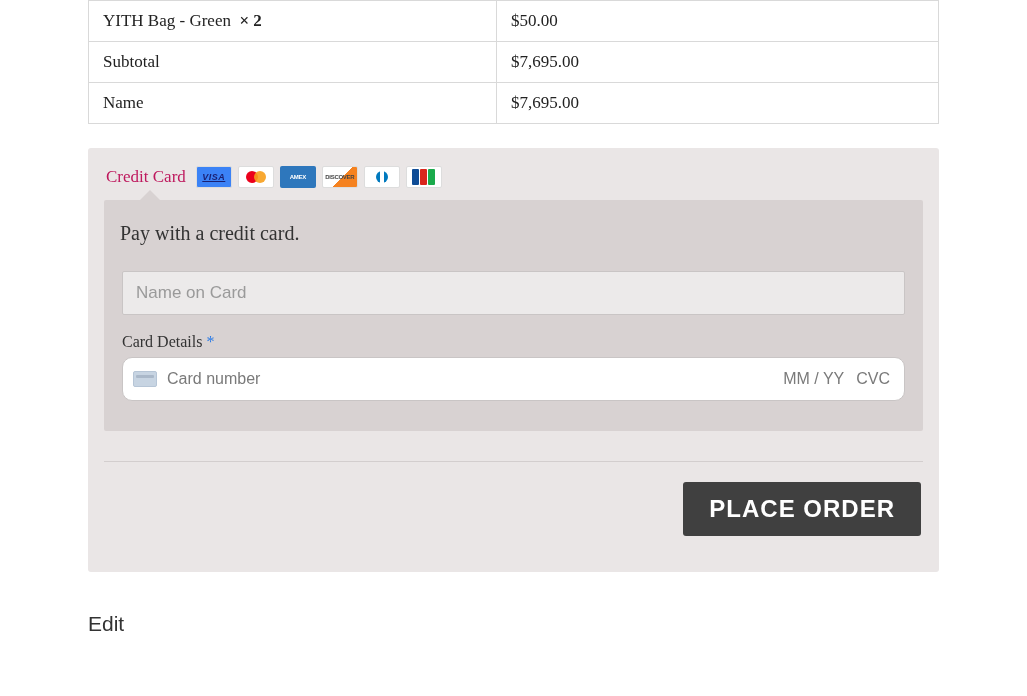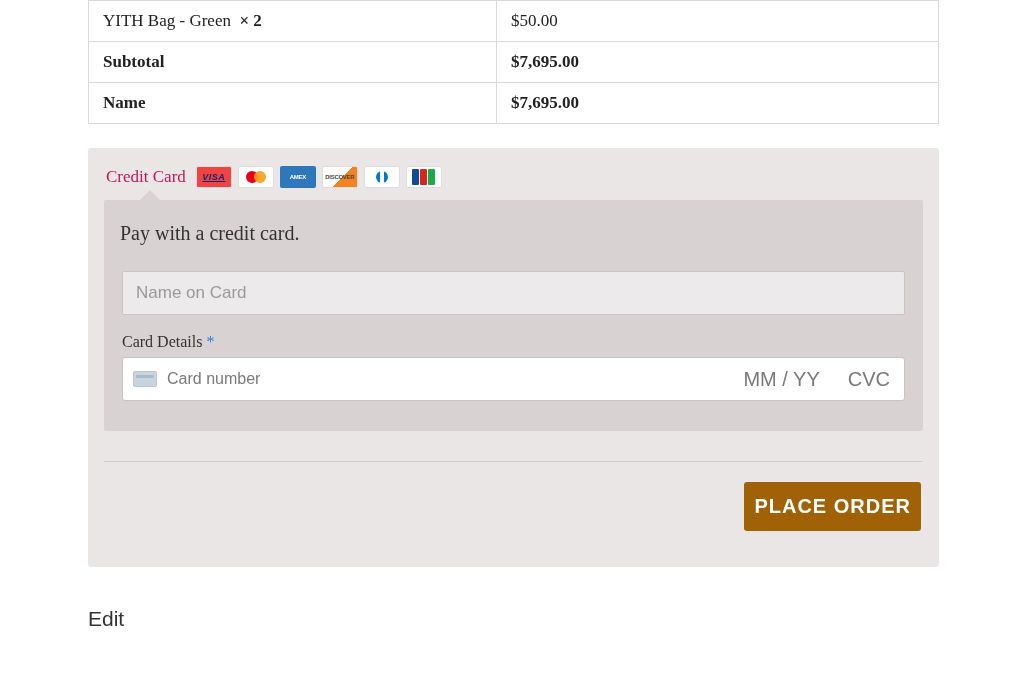--- a/index.html
+++ b/index.html
@@ -23,21 +23,21 @@
     background: #fff;
   }
   table.order-table td {
     border: 1px solid #d9d9d9;
     padding: 10px 14px;
     font-size: 17px;
     vertical-align: middle;
   }
   .product-cell { width: 48%; }
   .price-cell { width: 52%; }
-  .bold { font-weight: bold; margin-left: 17px; }
+  .bold { font-weight: normal; margin-left: 17px; }
   .qty { font-weight: bold; }
 
   .payment-box {
     margin-top: 24px;
     background: #eae6e6;
     border-radius: 3px;
     padding: 16px;
   }
 
   .method-header {
@@ -60,21 +60,21 @@
     border-radius: 2px;
     background: #fff;
     display: flex;
     align-items: center;
     justify-content: center;
     border: 1px solid #ddd;
     font-family: Arial, sans-serif;
     position: relative;
   }
   .visa {
-    background: #ef4444;
+    background: #3b82f6;
     color: #1a1f71;
     font-weight: bold;
     font-style: italic;
     font-size: 9px;
     letter-spacing: 0.5px;
     text-decoration: underline;
   }
   .mc {
     background: #fff;
   }
@@ -181,21 +181,21 @@
   }
   .text-input::placeholder {
     color: #9a9a9a;
     font-family: Arial, Helvetica, sans-serif;
   }
 
   .card-row {
     width: 100%;
     height: 44px;
     border: 1px solid #c9c5c5;
-    border-radius: 3px;
+    border-radius: 10px;
     background: #fff;
     display: flex;
     align-items: center;
     padding: 0 14px 0 10px;
     font-family: Arial, Helvetica, sans-serif;
   }
   .card-icon {
     width: 24px;
     height: 16px;
     border-radius: 2px;
@@ -211,43 +211,43 @@
     background:#aab8c9;
     border-radius:1px;
   }
   .card-number-ph {
     flex: 1;
     color: #7a7a7a;
     font-size: 16px;
   }
   .card-exp-ph, .card-cvc-ph {
     color: #7a7a7a;
-    font-size: 20px;
-    margin-left: 28px;
+    font-size: 16px;
+    margin-left: 12px;
   }
 
   .payment-divider {
     border: none;
     border-top: 1px solid #d3cece;
     margin: 0;
   }
 
   .actions {
     display: flex;
     justify-content: flex-end;
     padding: 20px 2px 20px 2px;
   }
   .place-order {
-    background: #a16207;
+    background: #404040;
     color: #fff;
     border: none;
-    padding: 13px 10px;
+    padding: 13px 26px;
     font-family: Arial, Helvetica, sans-serif;
     font-weight: bold;
-    font-size: 20px;
+    font-size: 24px;
     letter-spacing: 1px;
     border-radius: 3px;
     cursor: pointer;
   }
   .edit-link {
     margin-top: 40px;
     font-family: Arial, Helvetica, sans-serif;
     font-size: 21px;
     color: #333;
     cursor: pointer;

